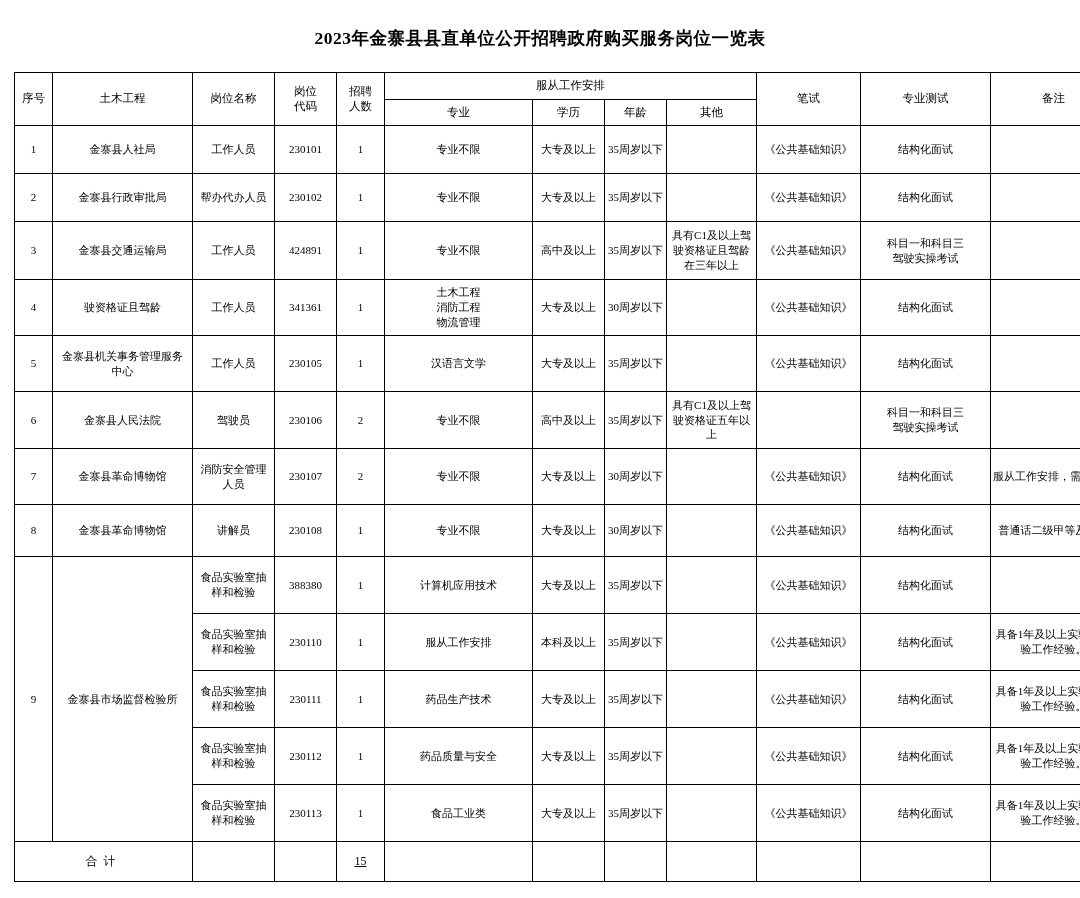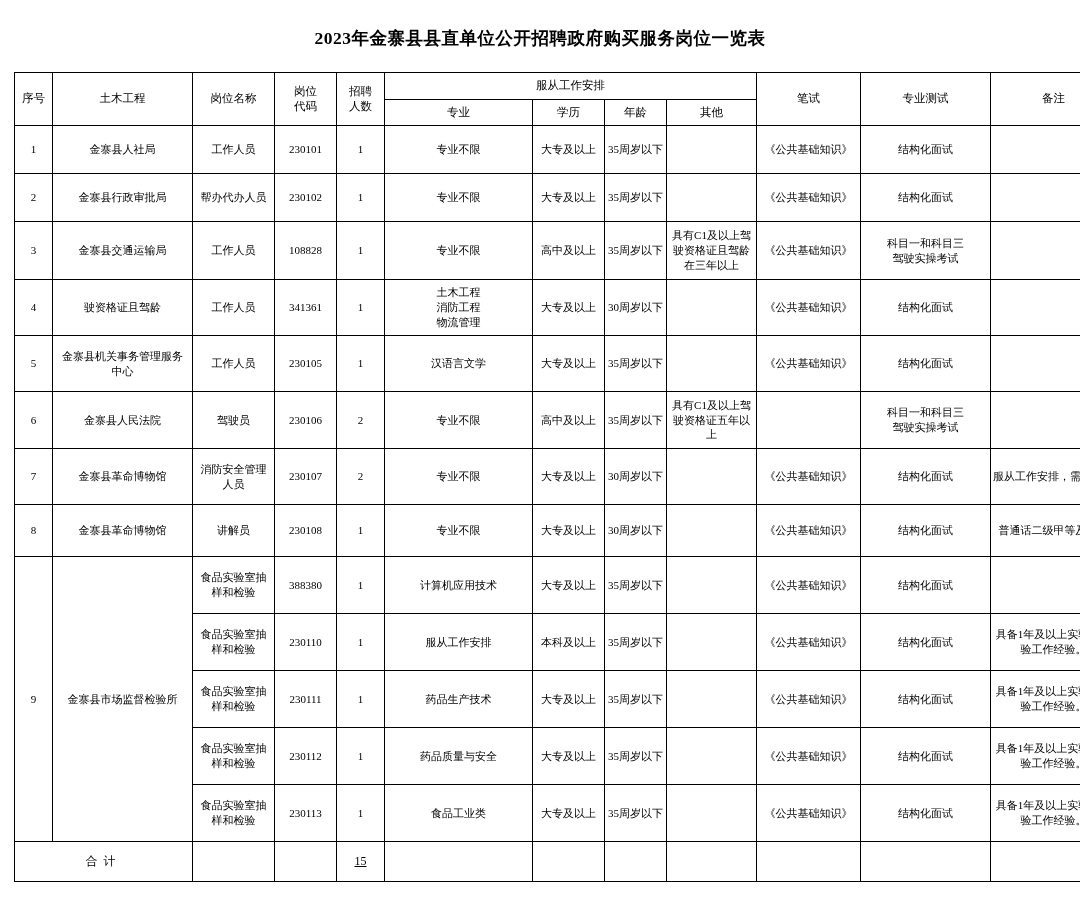--- a/index.html
+++ b/index.html
@@ -160,21 +160,21 @@
           <td class="cell multiline"></td>
           <td class="cell">《公共基础知识》</td>
           <td class="cell multiline">结构化面试</td>
           <td class="cell multiline"></td>
         </tr>
 
         <tr style="height:58px">
           <td class="cell">3</td>
           <td class="cell multiline">金寨县交通运输局</td>
           <td class="cell multiline">工作人员</td>
-          <td class="cell">108828</td>
+          <td class="cell">424891</td>
           <td class="cell">1</td>
           <td class="cell multiline">专业不限</td>
           <td class="cell">高中及以上</td>
           <td class="cell">35周岁以下</td>
           <td class="cell multiline">具有C1及以上驾
 驶资格证且驾龄
 在三年以上</td>
           <td class="cell">《公共基础知识》</td>
           <td class="cell multiline">科目一和科目三
 驾驶实操考试</td>

